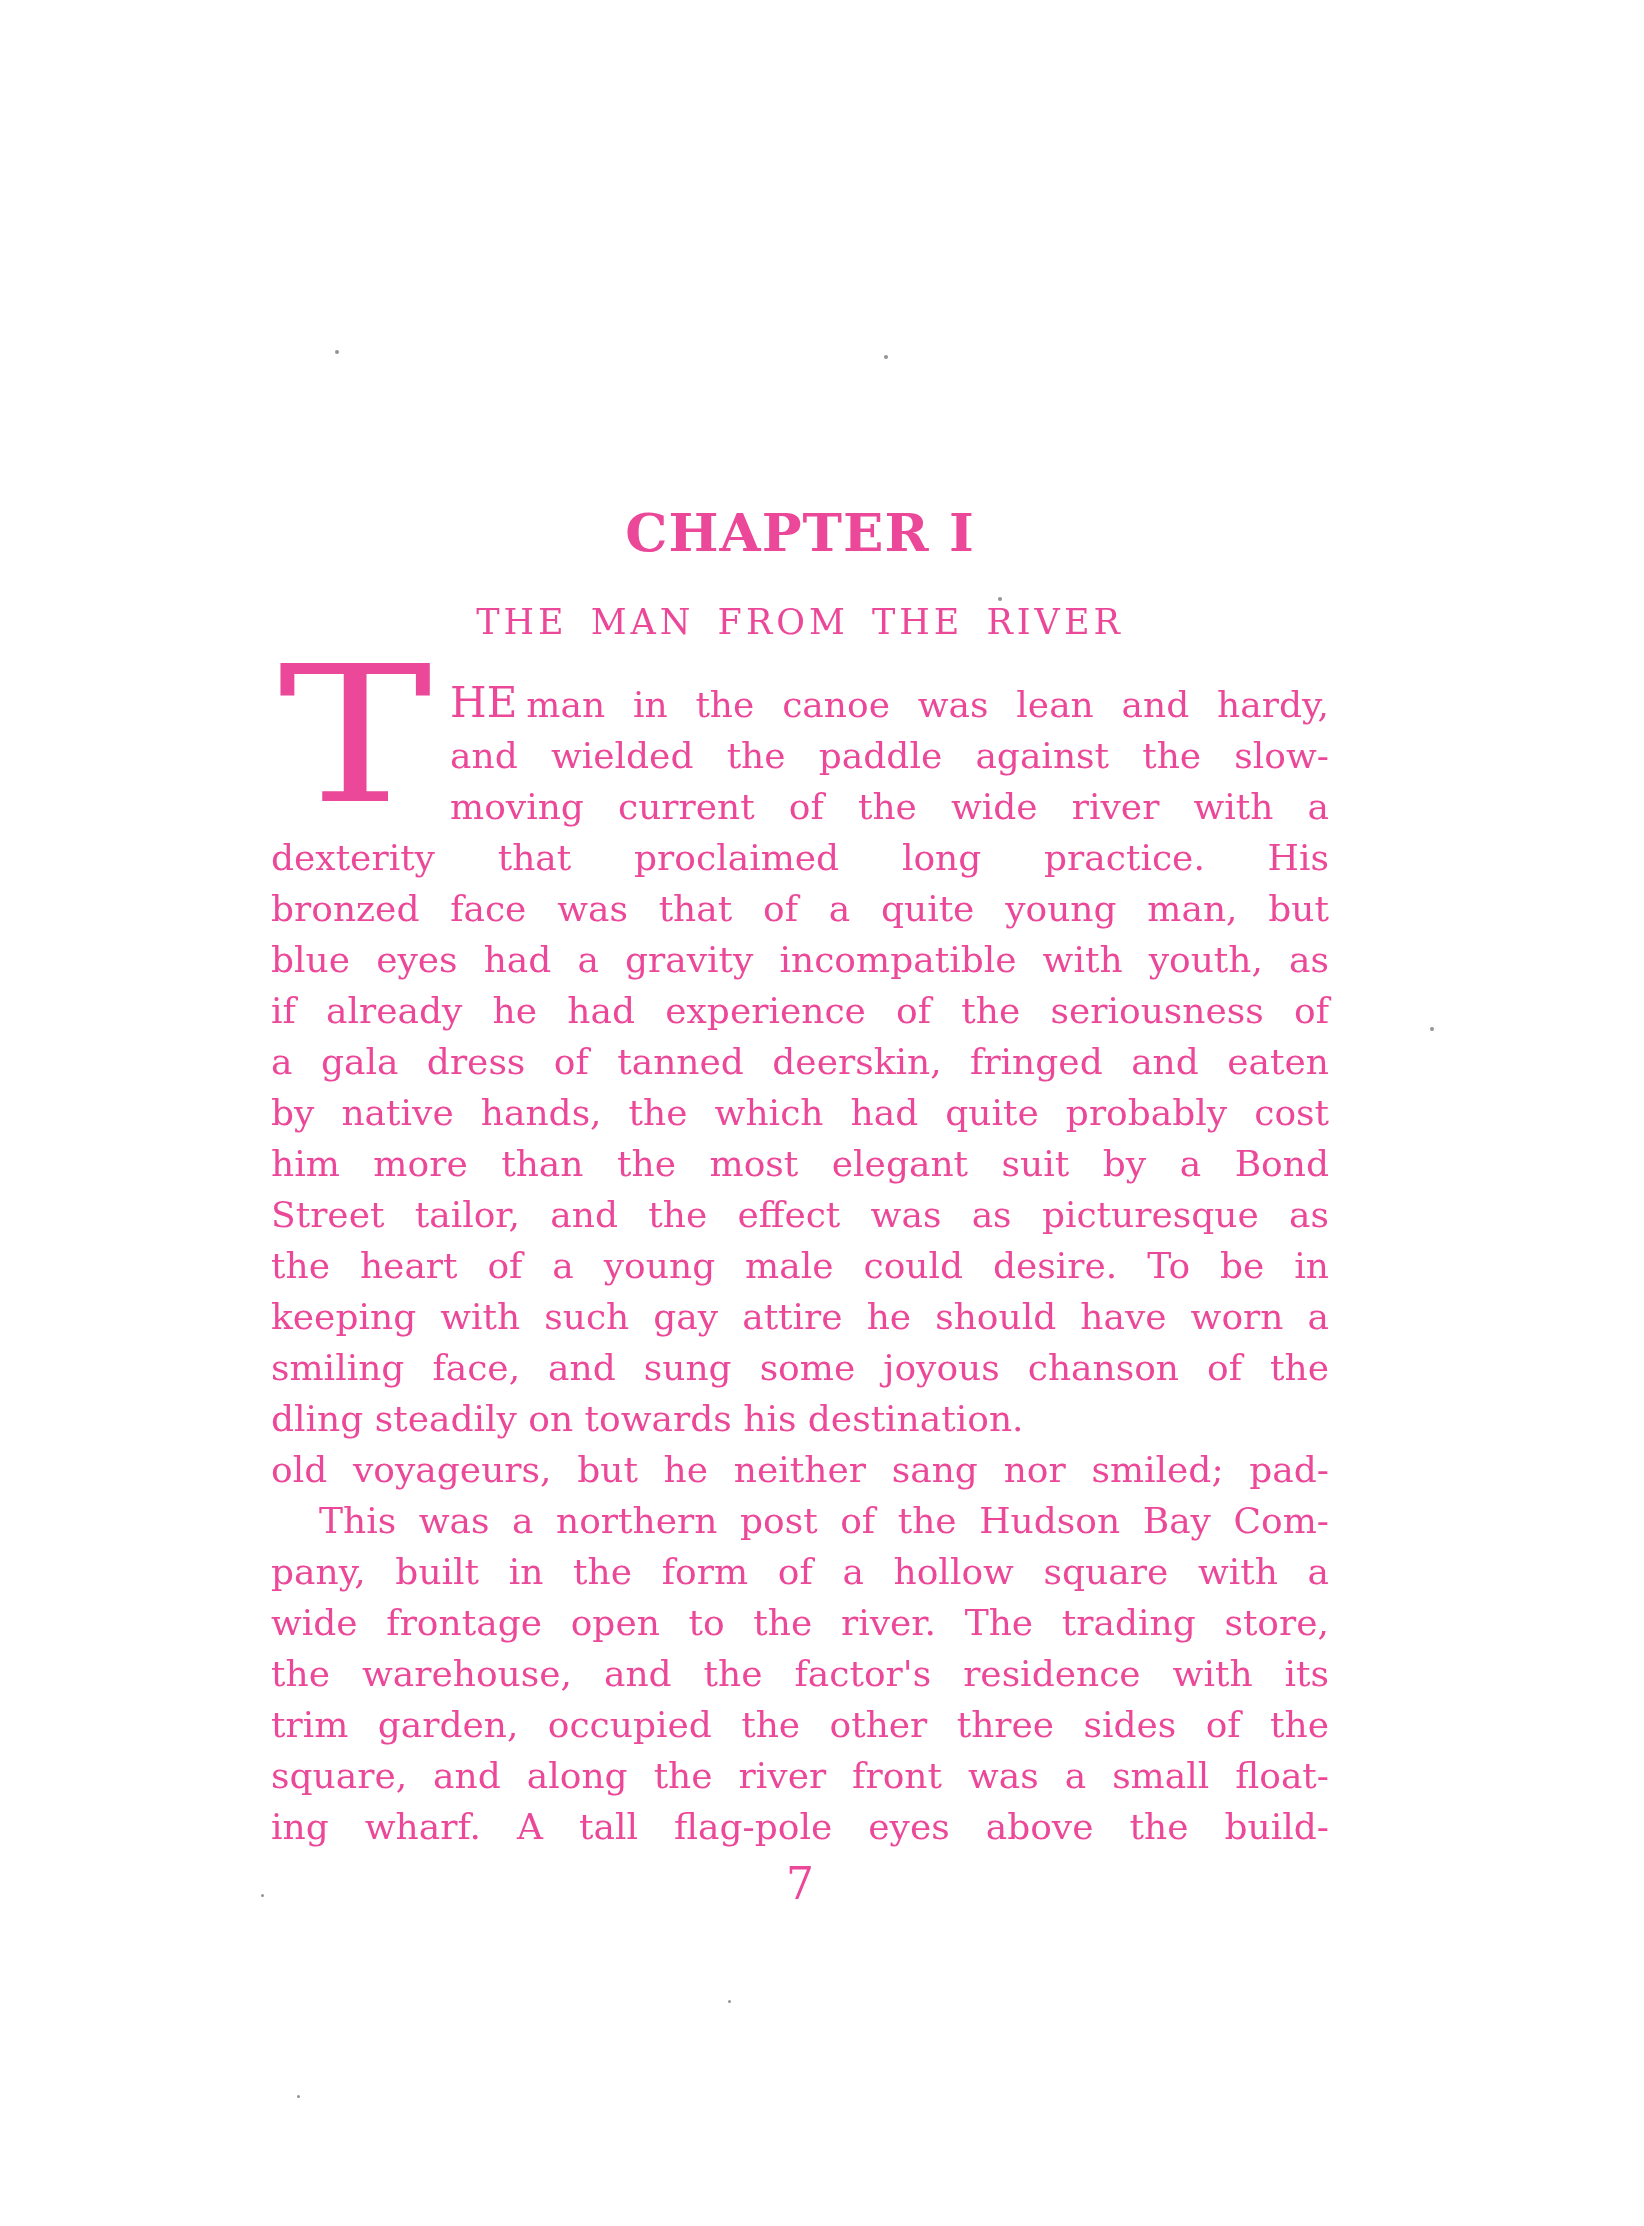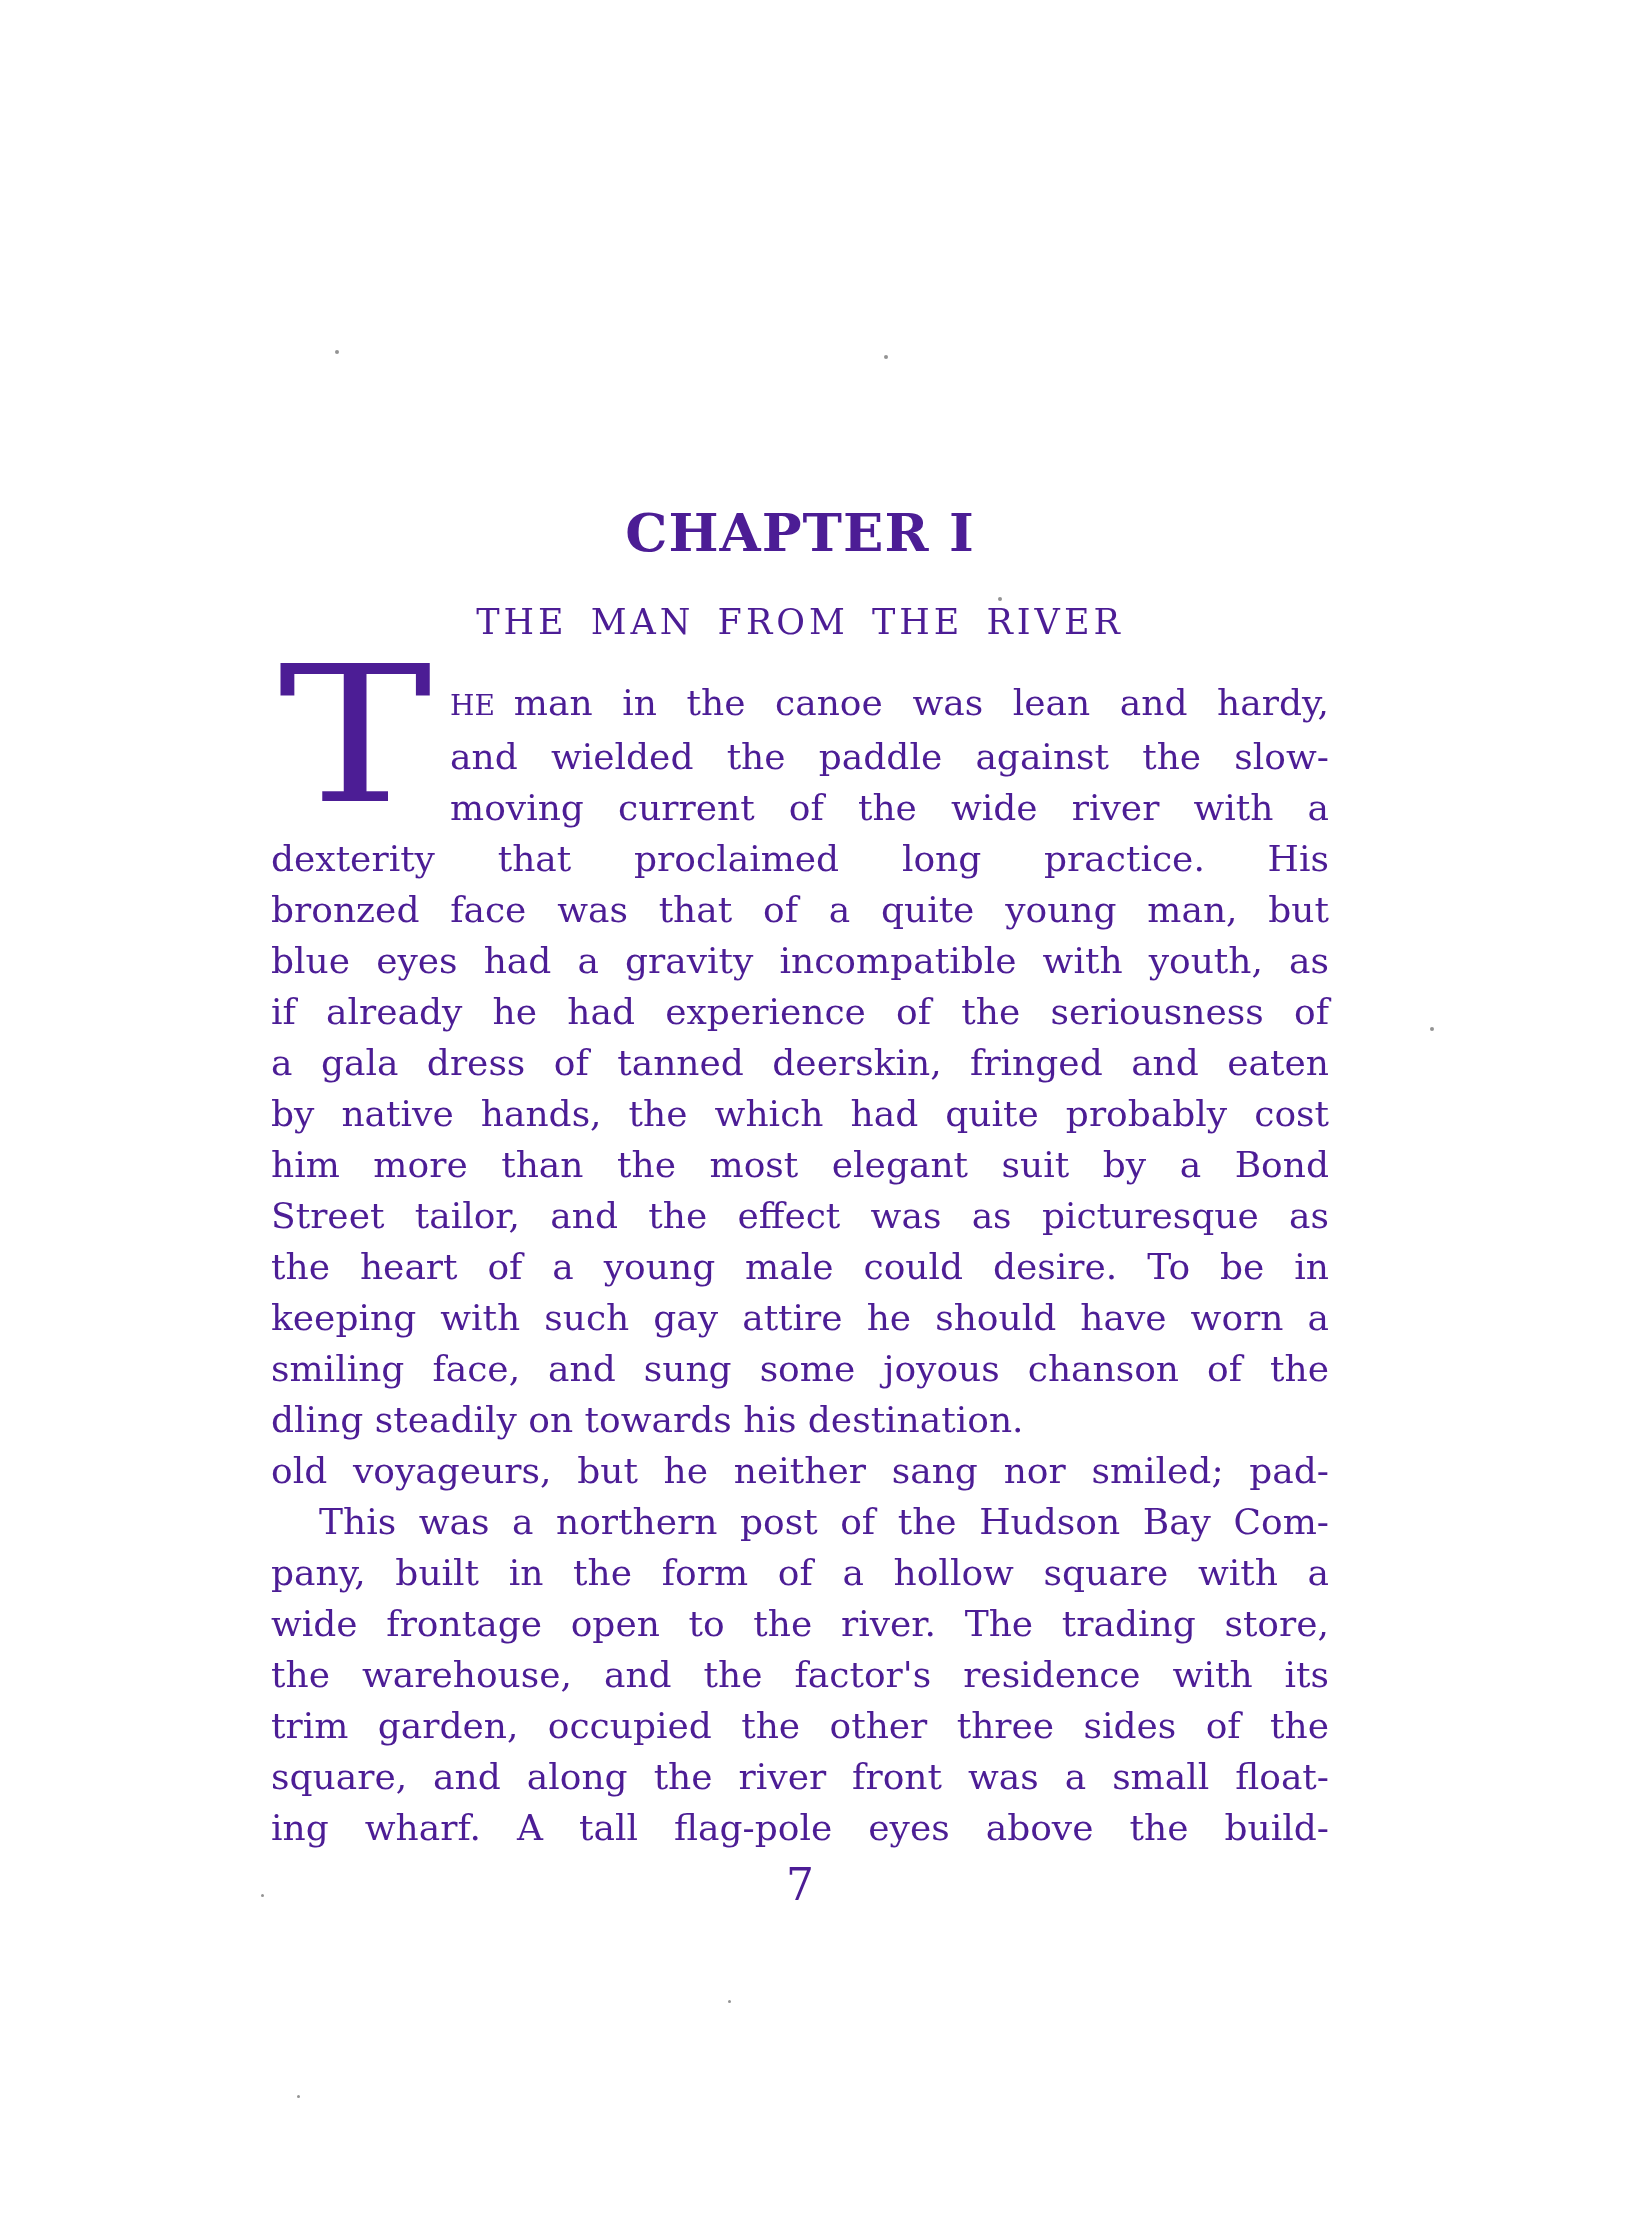--- a/index.html
+++ b/index.html
@@ -2,21 +2,21 @@
 <html><head>
 <meta charset="utf-8">
 <style>
   html, body { margin: 0; padding: 0; background: #ffffff; }
   .page {
     position: relative;
     width: 1484px;
     height: 2227px;
     background: #ffffff;
     overflow: hidden;
-    color: #4c1d95;
+    color: #ec4899;
     font-family: "DejaVu Serif", serif;
   }
   .content {
     position: absolute;
     left: 271px;
     width: 1058px;
     top: 0;
   }
   .chapter-heading {
     margin: 506px 0 0 0;
@@ -54,22 +54,22 @@
     height: 149px;
     padding-left: 6px;
     box-sizing: border-box;
     font-size: 189px;
     line-height: 119px;
     font-weight: normal;
     transform: scaleX(1.22);
     transform-origin: 0 50%;
   }
   .lead-caps {
-    font-size: 28px;
-    margin-right: 19px;
+    font-size: 42px;
+    margin-right: 9px;
   }
   .para2-lines .line:first-child { text-indent: 48px; }
   .page-number {
     margin-top: 6px;
     font-size: 44px;
     line-height: 51px;
     text-align: center;
   }
   .speck {
     position: absolute;

